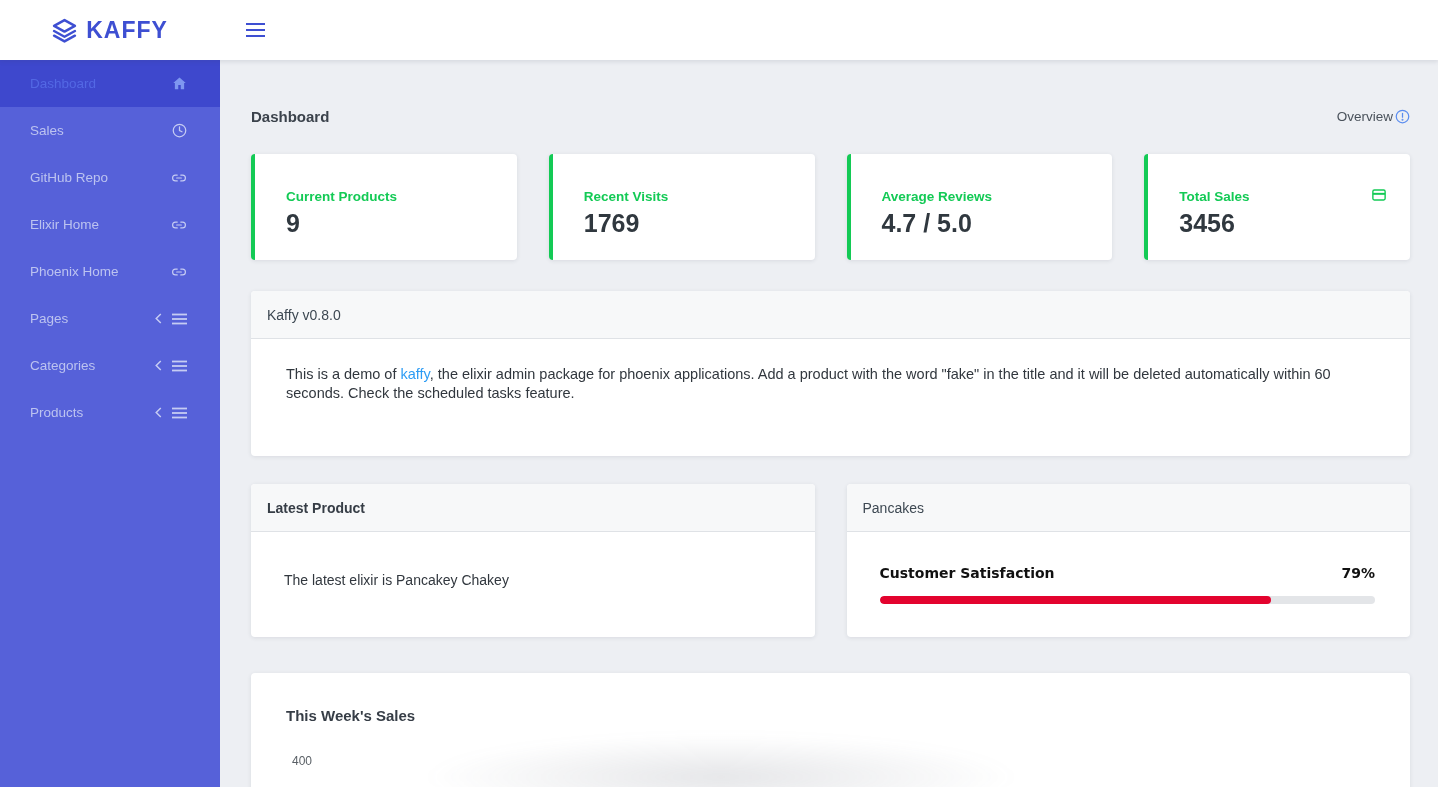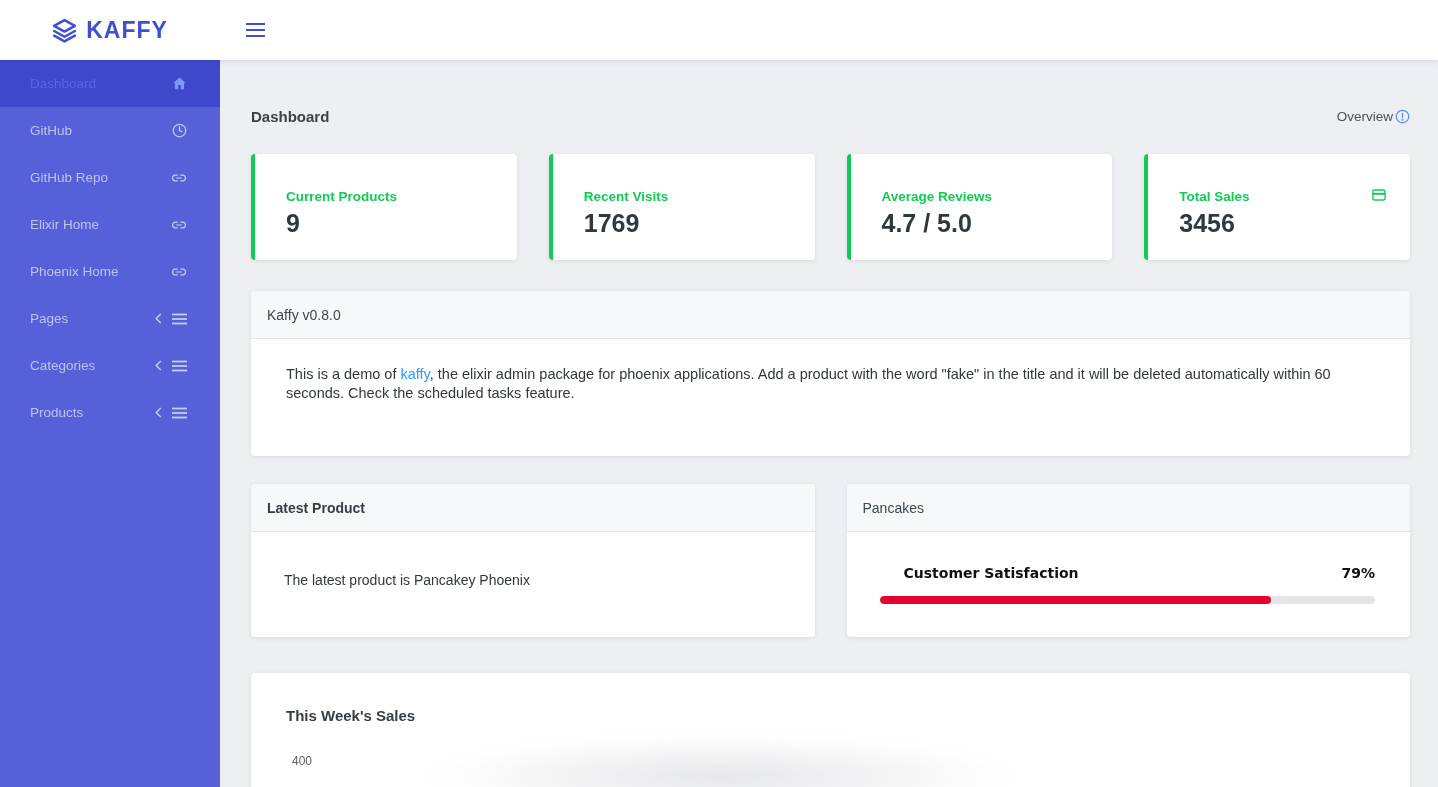--- a/index.html
+++ b/index.html
@@ -77,21 +77,21 @@
   .info-card .card-body { padding:26px 35px 30px 35px; min-height:117px; font-size:14.5px; color:#31373e; line-height:19px; }
   .info-card a { color:#2d9cf4; text-decoration:none; }
 
   .two-col { display:grid; grid-template-columns:1fr 1fr; gap:32px; margin-bottom:36px; }
   .two-col .card { height:153px; }
   .latest-body { padding:40px 33px; font-size:14px; color:#31373e; }
   .satisf-body { padding:33px 35px 0 33px; }
   .satisf-row { display:flex; justify-content:space-between; align-items:center; }
   .satisf-label, .satisf-value {
     font-family:"DejaVu Sans", "Liberation Sans", sans-serif;
-    font-weight:700; font-size:14px; color:#111;margin-left:24px;
+    font-weight:700; font-size:14px; color:#111;
   }
   .progress {
     margin-top:15px; height:8px; background:#e3e5e8; border-radius:5px; overflow:hidden;
   }
   .progress-fill { height:100%; background:#e3032e; border-radius:5px; }
 
   
   .sales-card { position:relative; height:160px; overflow:hidden; }
   .sales-title { padding:34px 0 0 35px; font-size:15px; font-weight:700; color:#363d46; }
   .axis-label { position:absolute; left:41px; top:81px; font-size:12px; color:#5a6066; }
@@ -133,21 +133,21 @@
     <span class="icons">
         <span>
       <svg width="15" height="15" viewBox="0 0 24 24" fill="currentColor">
         <path d="M12 2.5 2 11h2.6v10h5.4v-6.5h4V21h5.4V11H22z"></path>
       </svg>
         </span>
       </span>
   </div>
 
   <div class="side-item">
-    <span>GitHub</span>
+    <span>Sales</span>
     <span class="icons">
         <span>
       <svg width="15" height="15" viewBox="0 0 24 24" fill="none" stroke="currentColor" stroke-width="2" stroke-linecap="round">
         <circle cx="12" cy="12" r="10"></circle>
             <polyline points="12 6 12 12 16 14"></polyline>
       </svg>
         </span>
       </span>
   </div>
 
@@ -297,21 +297,21 @@
   <div class="card info-card">
     <div class="card-header">Kaffy v0.8.0</div>
     <div class="card-body">
       <span>This is a demo of </span><a href="#">kaffy</a><span>, the elixir admin package for phoenix applications. Add a product with the word "fake" in the title and it will be deleted automatically within 60 seconds. Check the scheduled tasks feature.</span>
     </div>
   </div>
 
   <div class="two-col">
     <div class="card">
       <div class="card-header bold">Latest Product</div>
-      <div class="latest-body">The latest product is Pancakey Phoenix</div>
+      <div class="latest-body">The latest elixir is Pancakey Chakey</div>
     </div>
     <div class="card">
       <div class="card-header">Pancakes</div>
       <div class="satisf-body">
         <div class="satisf-row">
           <span class="satisf-label">Customer Satisfaction</span>
           <span class="satisf-value">79%</span>
         </div>
         <div class="progress">
           <div class="progress-fill" style="width: 79%;"></div>

